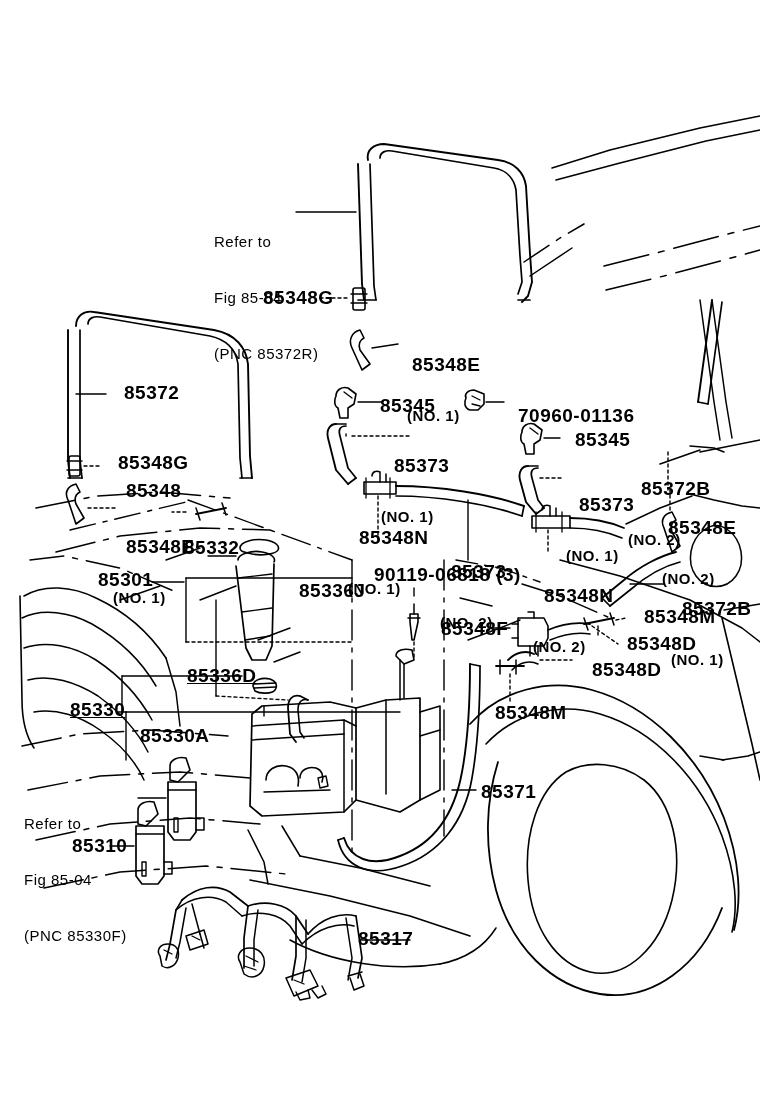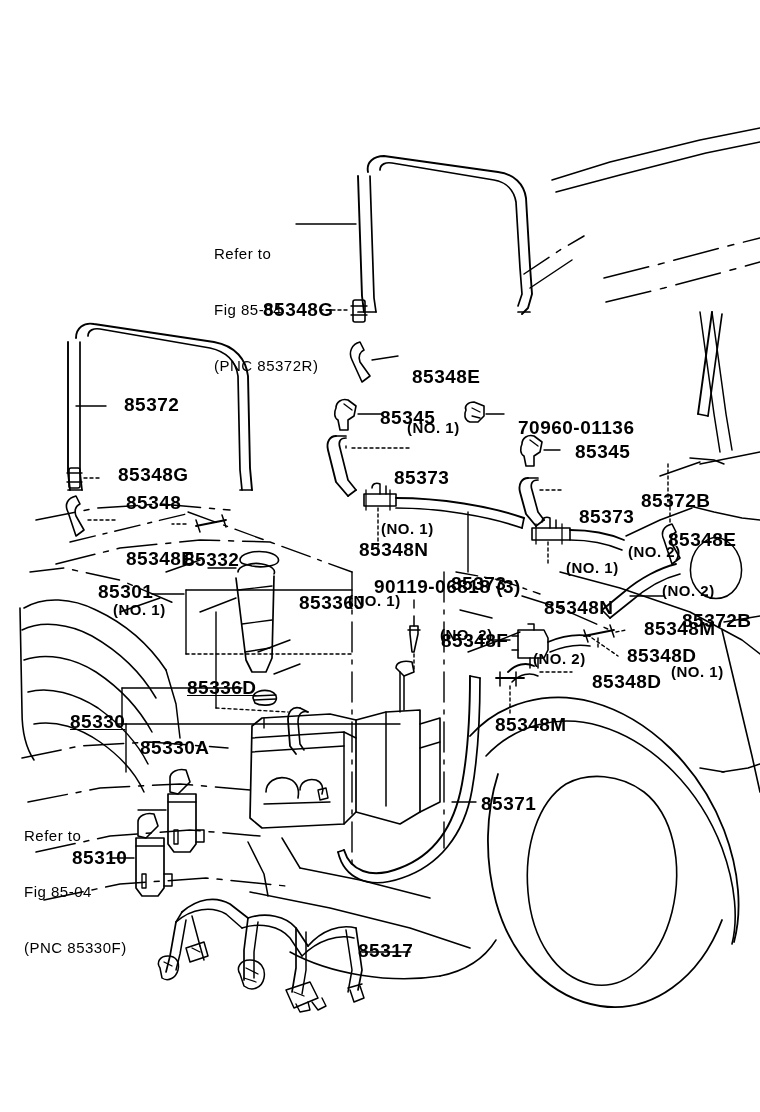--- a/index.html
+++ b/index.html
@@ -1,18 +1,18 @@
 <!DOCTYPE html>
 <html><head>
 <meta charset="utf-8">
 <style>
   html,body{margin:0;padding:0;background:#fff;}
   body{width:760px;height:1112px;position:relative;overflow:hidden;
        font-family:"Liberation Sans",sans-serif;color:#000;}
-  #stage{position:absolute;left:0;top:12px;width:760px;height:864px;}
+  #stage{position:absolute;left:0;top:0;width:760px;height:864px;}
   svg#art{position:absolute;left:0;top:0;width:760px;height:1112px;}
   .lbl{position:absolute;white-space:pre;font-weight:bold;letter-spacing:.5px;
        font-family:"Liberation Sans",sans-serif;line-height:1.05;}
   .pn{font-size:19px;margin-left:14px;}
   .sub{font-size:15px;font-weight:bold;}
   .refer{font-size:15px;font-weight:normal;line-height:1.25;}
   .code{font-size:13px;font-weight:normal;letter-spacing:1px;}
 </style>
 </head>
 <body>

